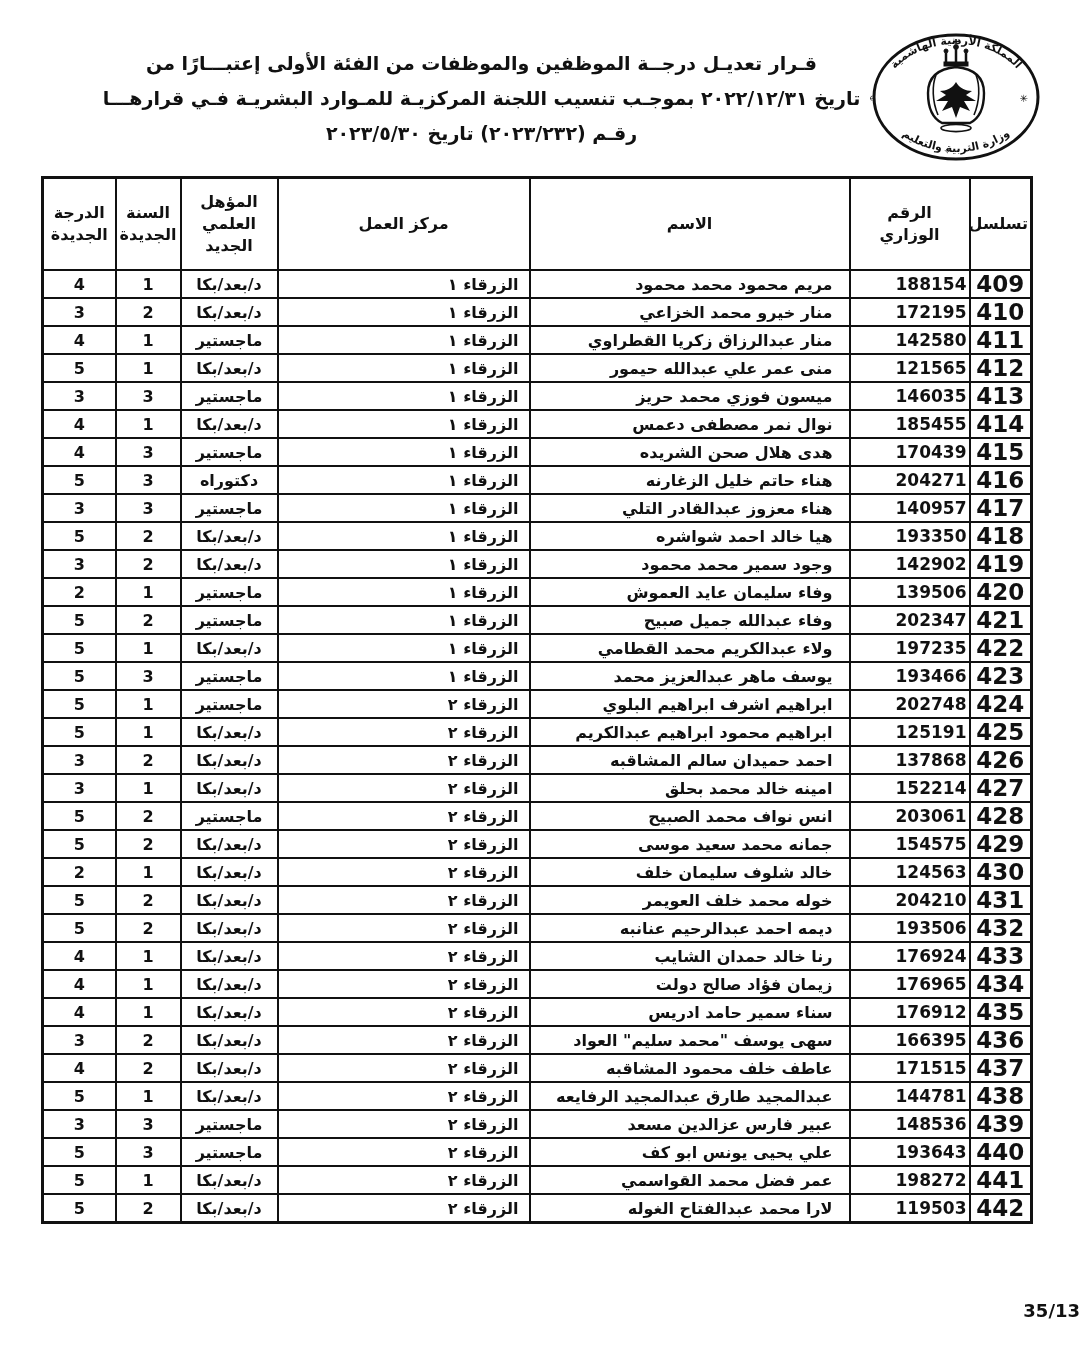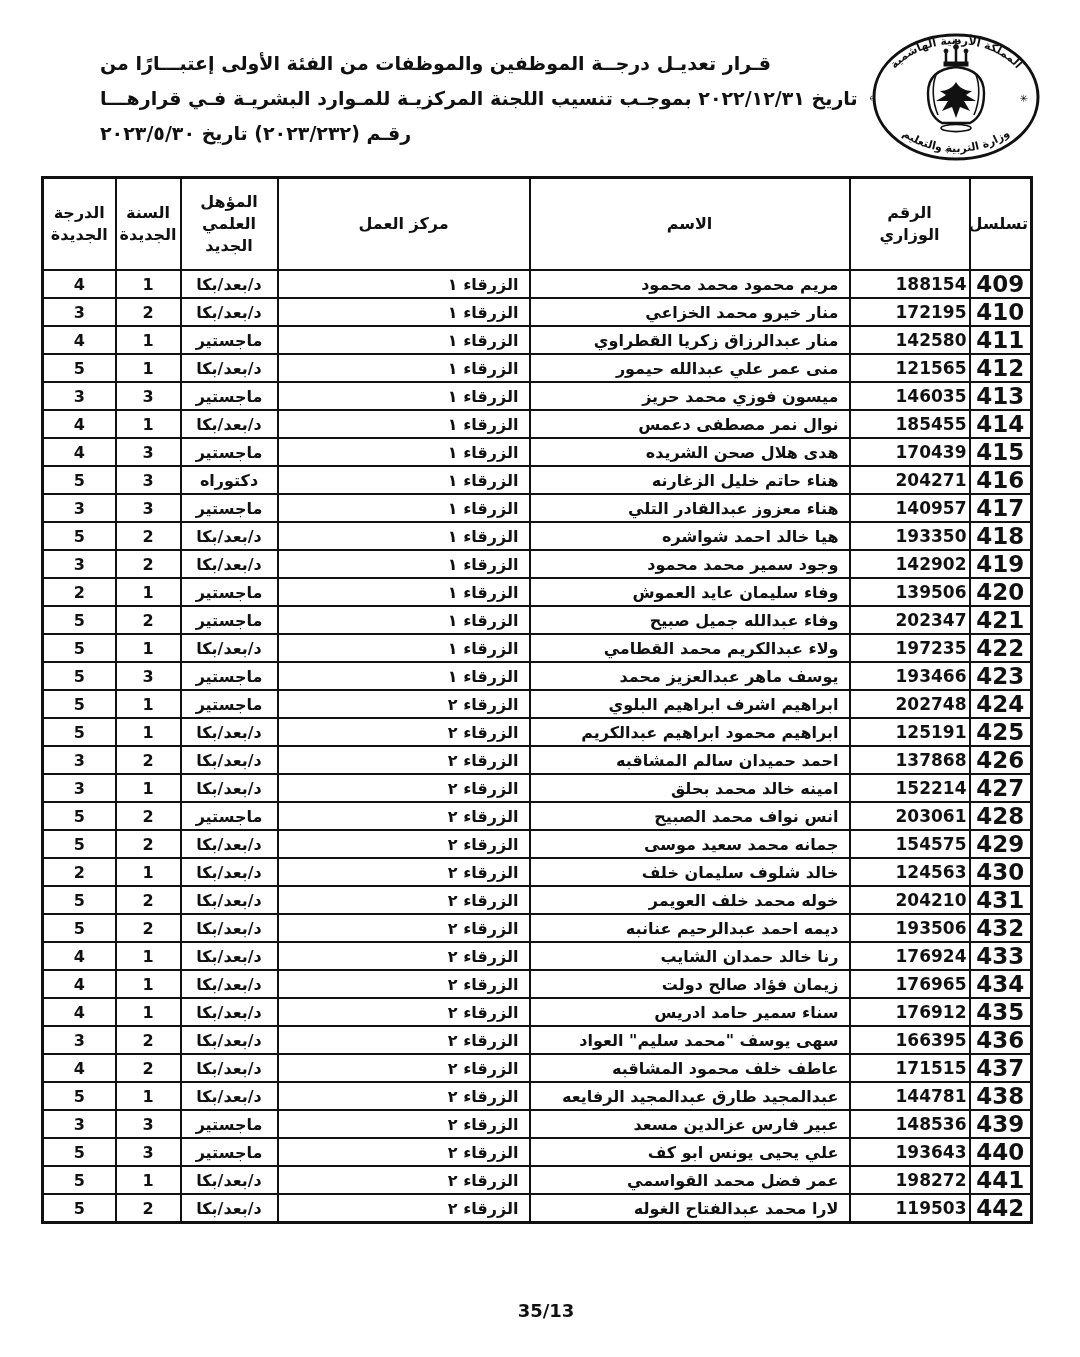--- a/index.html
+++ b/index.html
@@ -22,21 +22,21 @@
     padding: 30px 32px 0 40px;
   }
   .emblem-wrap {
     flex: 0 0 185px;
     display: flex;
     justify-content: center;
     padding-top: 2px;
   }
   .title-block {
     flex: 1 1 auto;
-    text-align: left;
+    text-align: center;
     padding-top: 16px;
     padding-left: 60px;
   }
   .title-line {
     font-size: 19px;
     font-weight: bold;
     line-height: 35px;
     white-space: nowrap;
     letter-spacing: 0px;
   }
@@ -61,30 +61,30 @@
     white-space: pre-line;
     line-height: 22px;
     padding: 0 2px;
   }
   .records-table td {
     height: 26px;
     font-size: 16px;
     text-align: center;
     padding: 0 2px;
   }
-  td.cell-name   { text-align: right; padding-right: 10px; white-space: nowrap; }
+  td.cell-name   { text-align: right; padding-right: 16px; white-space: nowrap; }
   td.cell-center { text-align: right; padding-right: 10px; }
   td.cell-number { font-size: 17px; text-align: right; }
   td.cell-serial { font-size: 23px; }
   
   .page-footer {
     position: absolute;
     left: 0; right: 0;
     bottom: 36px;
-    text-align: center;
+    text-align: right;
     font-size: 18px;
     font-weight: bold;
     direction: ltr;
     margin-left: 12px;
   }
 </style>
 </head>
 <body>
 
 <div class="page">

